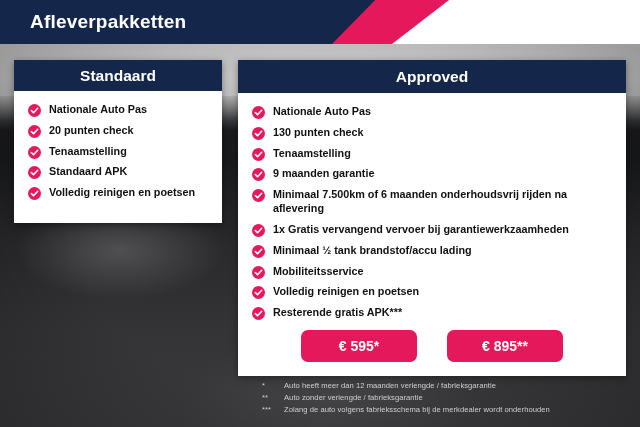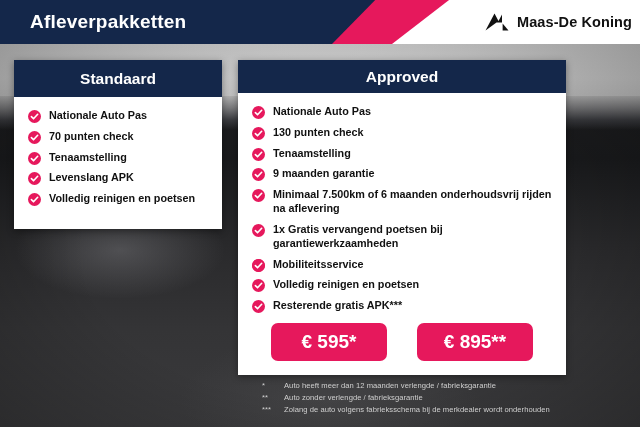--- a/index.html
+++ b/index.html
@@ -70,41 +70,41 @@
   ul.feature-list{list-style:none;margin:0;padding:0;}
   ul.feature-list li{
     position:relative;padding-left:21px;margin-bottom:7px;
     color:#111111;font-size:10.8px;font-weight:bold;line-height:1.28;
   }
   ul.feature-list li .tick{
     position:absolute;left:0;top:1px;width:13px;height:13px;
   }
 
   #card-standaard{left:14px;top:60px;width:208px;}
-  #card-standaard .card-head{height:37px;}
+  #card-standaard .card-head{height:31px;}
   #card-standaard .card-body{padding-bottom:16px;}
 
-  #card-approved{left:238px;top:60px;width:328px;}
+  #card-approved{left:238px;top:60px;width:388px;}
   #card-approved .card-head{height:33px;}
 
   .btn-included{
     display:block;width:100%;box-sizing:border-box;
     margin-top:12px;padding:8px 0;border:none;border-radius:6px;
     background:#e6185c;color:#ffffff;
     font-family:"Liberation Sans", sans-serif;
     font-size:12px;font-weight:bold;letter-spacing:.4px;text-align:center;
     cursor:pointer;
   }
 
   #price-row{display:flex;justify-content:center;gap:30px;margin-top:10px;}
   .btn-price{
     min-width:116px;padding:8px 8px;border:none;border-radius:7px;
     background:#e6185c;color:#ffffff;
     font-family:"Liberation Sans", sans-serif;
-    font-size:19px;font-weight:bold;text-align:center;cursor:pointer;
+    font-size:14px;font-weight:bold;text-align:center;cursor:pointer;
   }
 
   
   #footnotes{position:absolute;left:262px;top:380px;width:372px;}
   #footnotes .fn{
     display:flex;color:#cfcfcf;font-size:7.6px;line-height:1.55;
     letter-spacing:.05px;
   }
   #footnotes .fn .mk{width:22px;flex:0 0 22px;}
   #footnotes .fn .tx{flex:1;}
@@ -117,49 +117,42 @@
   <div class="photo"></div>
   <div class="photo-top-blend"></div>
   <div class="vignette"></div>
 </div>
 
 <div id="header">
   <div class="navy"></div>
   <div class="pink-diag"></div>
   <div class="white-diag"></div>
   <div class="title">Afleverpakketten</div>
-  <div id="brand">
-    <svg class="mark" viewBox="0 0 26 20">
-      <path d="M1.5 18.5 L10.5 1.5 L14.5 9.0 L18.0 2.5 L18.0 10.5 L12.5 10.5 Z" fill="#111111"></path>
-      <path d="M18.6 11.6 L24.5 18.5 L18.6 18.5 Z" fill="#111111"></path>
-    </svg>
-    <span class="brand-text">Maas-De Koning</span>
-  </div>
 </div>
 
 <div class="card" id="card-standaard">
   <div class="card-head">Standaard</div>
   <div class="card-body">
     <ul class="feature-list" id="list-standaard">
         <li><svg class="tick" viewBox="0 0 16 16">
             <circle cx="8" cy="8" r="8" fill="#e6185c"></circle>
             <path d="M4.2 8.2 L6.8 10.8 L11.9 5.3" fill="none" stroke="#ffffff" stroke-width="2" stroke-linecap="round" stroke-linejoin="round"></path>
           </svg><span>Nationale Auto Pas</span></li>
         <li><svg class="tick" viewBox="0 0 16 16">
             <circle cx="8" cy="8" r="8" fill="#e6185c"></circle>
             <path d="M4.2 8.2 L6.8 10.8 L11.9 5.3" fill="none" stroke="#ffffff" stroke-width="2" stroke-linecap="round" stroke-linejoin="round"></path>
-          </svg><span>70 punten check</span></li>
+          </svg><span>20 punten check</span></li>
         <li><svg class="tick" viewBox="0 0 16 16">
             <circle cx="8" cy="8" r="8" fill="#e6185c"></circle>
             <path d="M4.2 8.2 L6.8 10.8 L11.9 5.3" fill="none" stroke="#ffffff" stroke-width="2" stroke-linecap="round" stroke-linejoin="round"></path>
           </svg><span>Tenaamstelling</span></li>
         <li><svg class="tick" viewBox="0 0 16 16">
             <circle cx="8" cy="8" r="8" fill="#e6185c"></circle>
             <path d="M4.2 8.2 L6.8 10.8 L11.9 5.3" fill="none" stroke="#ffffff" stroke-width="2" stroke-linecap="round" stroke-linejoin="round"></path>
-          </svg><span>Levenslang APK</span></li>
+          </svg><span>Standaard APK</span></li>
         <li><svg class="tick" viewBox="0 0 16 16">
             <circle cx="8" cy="8" r="8" fill="#e6185c"></circle>
             <path d="M4.2 8.2 L6.8 10.8 L11.9 5.3" fill="none" stroke="#ffffff" stroke-width="2" stroke-linecap="round" stroke-linejoin="round"></path>
           </svg><span>Volledig reinigen en poetsen</span></li>
       </ul>
   </div>
 </div>
 
 <div class="card" id="card-approved">
   <div class="card-head">Approved</div>
@@ -181,25 +174,25 @@
             <circle cx="8" cy="8" r="8" fill="#e6185c"></circle>
             <path d="M4.2 8.2 L6.8 10.8 L11.9 5.3" fill="none" stroke="#ffffff" stroke-width="2" stroke-linecap="round" stroke-linejoin="round"></path>
           </svg><span>9 maanden garantie</span></li>
         <li><svg class="tick" viewBox="0 0 16 16">
             <circle cx="8" cy="8" r="8" fill="#e6185c"></circle>
             <path d="M4.2 8.2 L6.8 10.8 L11.9 5.3" fill="none" stroke="#ffffff" stroke-width="2" stroke-linecap="round" stroke-linejoin="round"></path>
           </svg><span>Minimaal 7.500km of 6 maanden onderhoudsvrij rijden na aflevering</span></li>
         <li><svg class="tick" viewBox="0 0 16 16">
             <circle cx="8" cy="8" r="8" fill="#e6185c"></circle>
             <path d="M4.2 8.2 L6.8 10.8 L11.9 5.3" fill="none" stroke="#ffffff" stroke-width="2" stroke-linecap="round" stroke-linejoin="round"></path>
-          </svg><span>1x Gratis vervangend poetsen bij garantiewerkzaamheden</span></li>
-        <li><svg class="tick" viewBox="0 0 16 16">
-            <circle cx="8" cy="8" r="8" fill="#e6185c"></circle>
-            <path d="M4.2 8.2 L6.8 10.8 L11.9 5.3" fill="none" stroke="#ffffff" stroke-width="2" stroke-linecap="round" stroke-linejoin="round"></path>
-          </svg></li>
+          </svg><span>1x Gratis vervangend vervoer bij garantiewerkzaamheden</span></li>
+        <li><svg class="tick" viewBox="0 0 16 16">
+            <circle cx="8" cy="8" r="8" fill="#e6185c"></circle>
+            <path d="M4.2 8.2 L6.8 10.8 L11.9 5.3" fill="none" stroke="#ffffff" stroke-width="2" stroke-linecap="round" stroke-linejoin="round"></path>
+          </svg><span>Minimaal ½ tank brandstof/accu lading</span></li>
         <li><svg class="tick" viewBox="0 0 16 16">
             <circle cx="8" cy="8" r="8" fill="#e6185c"></circle>
             <path d="M4.2 8.2 L6.8 10.8 L11.9 5.3" fill="none" stroke="#ffffff" stroke-width="2" stroke-linecap="round" stroke-linejoin="round"></path>
           </svg><span>Mobiliteitsservice</span></li>
         <li><svg class="tick" viewBox="0 0 16 16">
             <circle cx="8" cy="8" r="8" fill="#e6185c"></circle>
             <path d="M4.2 8.2 L6.8 10.8 L11.9 5.3" fill="none" stroke="#ffffff" stroke-width="2" stroke-linecap="round" stroke-linejoin="round"></path>
           </svg><span>Volledig reinigen en poetsen</span></li>
         <li><svg class="tick" viewBox="0 0 16 16">
             <circle cx="8" cy="8" r="8" fill="#e6185c"></circle>

